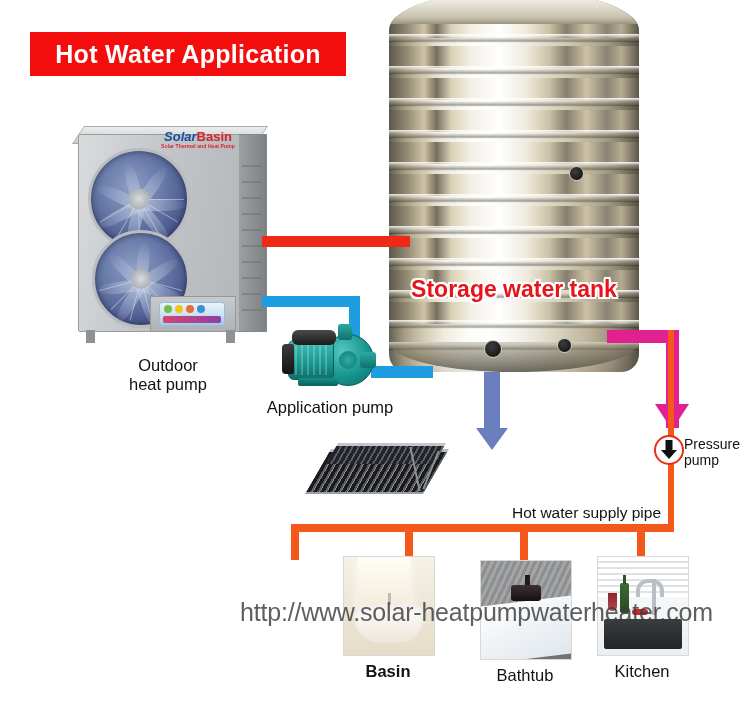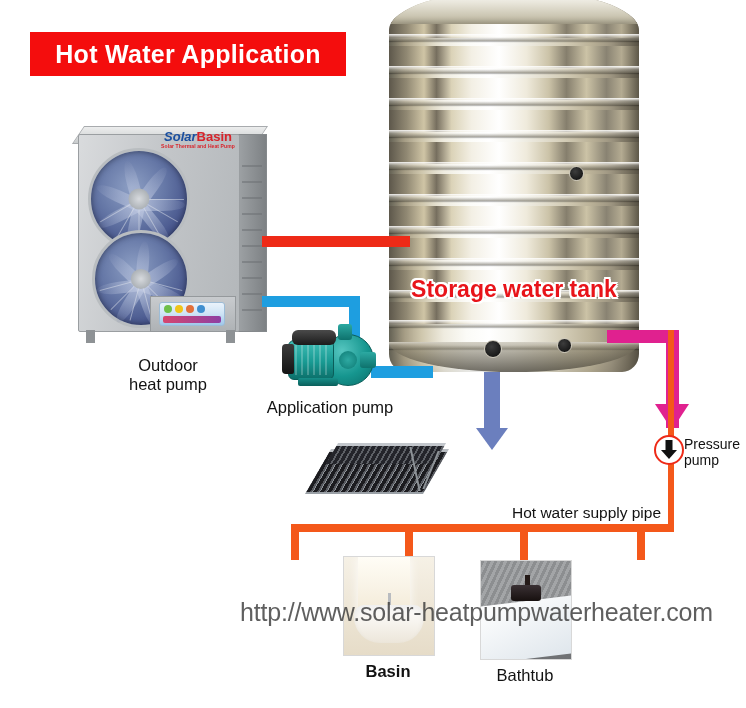--- a/index.html
+++ b/index.html
@@ -392,16 +392,29 @@
     <div class="ph">
       <div class="bath-bg"></div>
       <div class="bath-wall"></div>
       <div class="bath-basin"></div>
       <div class="bath-tap2"></div>
       <div class="bath-tap"></div>
     </div>
     <div class="cap">Bathtub</div>
   </div>
 
+  <div class="fx" style="left:597px;top:556px;">
+    <div class="ph">
+      <div class="kit-bg"></div>
+      <div class="kit-blind"></div>
+      <div class="kit-counter"></div>
+      <div class="kit-sink"></div>
+      <div class="kit-faucet"></div>
+      <div class="kit-bottle"></div>
+      <div class="kit-glass"></div>
+      <div class="kit-fruit"></div>
+    </div>
+    <div class="cap">Kitchen</div>
+  </div>
 
   <div class="watermark">http://www.solar-heatpumpwaterheater.com</div>
 
 </div>
 
 </body></html>

